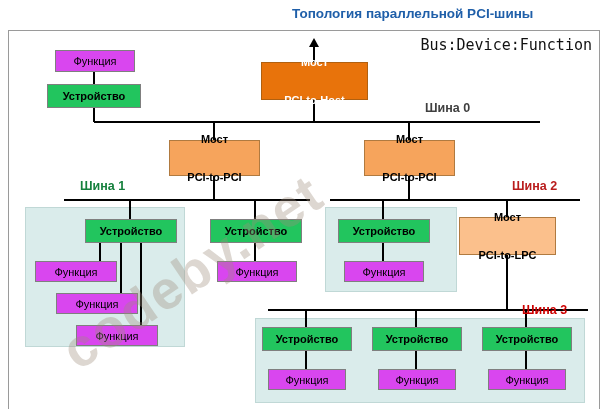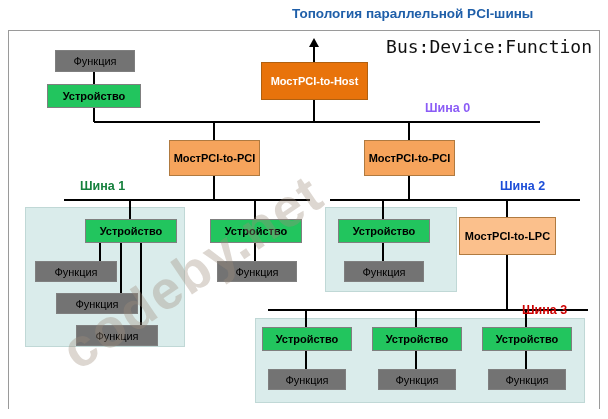--- a/index.html
+++ b/index.html
@@ -1,35 +1,35 @@
 <!DOCTYPE html>
 <html><head>
 <meta charset="utf-8">
 <style>
   * { margin:0; padding:0; box-sizing:border-box; }
   html,body { background:#ffffff; font-family:"Liberation Sans", sans-serif; }
   .stage { position:relative; width:608px; height:409px; background:#fff; overflow:hidden;padding-left:35px; }
   .frame { position:absolute; left:8px; top:30px; width:592px; height:383px; border:1px solid #9a9a9a; background:#fff; }
   .title { position:absolute; left:292px; top:6px; font-size:13.5px; font-weight:bold; color:#1f5fa9; white-space:nowrap; }
-  .corner { position:absolute; top:36px; right:16px; font-family:"DejaVu Sans Mono", monospace; font-size:18px; color:#111; white-space:nowrap; }
+  .corner { position:absolute; top:36px; right:16px; font-family:"DejaVu Sans Mono", monospace; font-size:15px; color:#111; white-space:nowrap; }
   .panel { position:absolute; background:#daeceb; border:1px solid #c0d8d6; z-index:1; }
   .hline { position:absolute; height:2px; background:#000; z-index:2; }
   .vline { position:absolute; width:2px; background:#000; z-index:2; }
   .box { position:absolute; display:flex; align-items:center; justify-content:center; text-align:center;
          border:1px solid #7f7f7f; font-size:11px; color:#000; z-index:5; }
   .device { background:#22c55e; font-weight:bold; }
-  .func { background:#737373; }
-  .bridge { flex-direction:row; font-weight:bold; line-height:1.3; }
+  .func { background:#d946ef; }
+  .bridge { flex-direction:column; font-weight:bold; line-height:1.3;gap:24px; }
   .bridge-host { background:#e8730b; color:#fff; border-color:#b06010; }
   .bridge-pci { background:#f6a45c; border-color:#b07a40; }
   .bridge-lpc { background:#fbc08c; border-color:#b07a40; }
   .bus-label { position:absolute; font-size:12.5px; font-weight:bold; z-index:6; white-space:nowrap; }
-  .bus0c { color:#8b5cf6; }
+  .bus0c { color:#404040; }
   .bus1c { color:#15803d; }
-  .bus2c { color:#1d4ed8; }
+  .bus2c { color:#b91c1c;margin-left:12px; }
   .bus3c { color:#cc0000; }
   .arrow-head { position:absolute; width:0; height:0; border-left:5px solid transparent;
                 border-right:5px solid transparent; border-bottom:9px solid #000; z-index:3; }
   .watermark { position:absolute; left:50px; top:330px; font-size:54px; font-weight:bold;
                color:rgba(158,140,122,0.35); transform:rotate(-34deg); transform-origin:0 0;
                letter-spacing:2px; z-index:40; pointer-events:none; white-space:nowrap; }
 </style>
 </head>
 <body>
 

